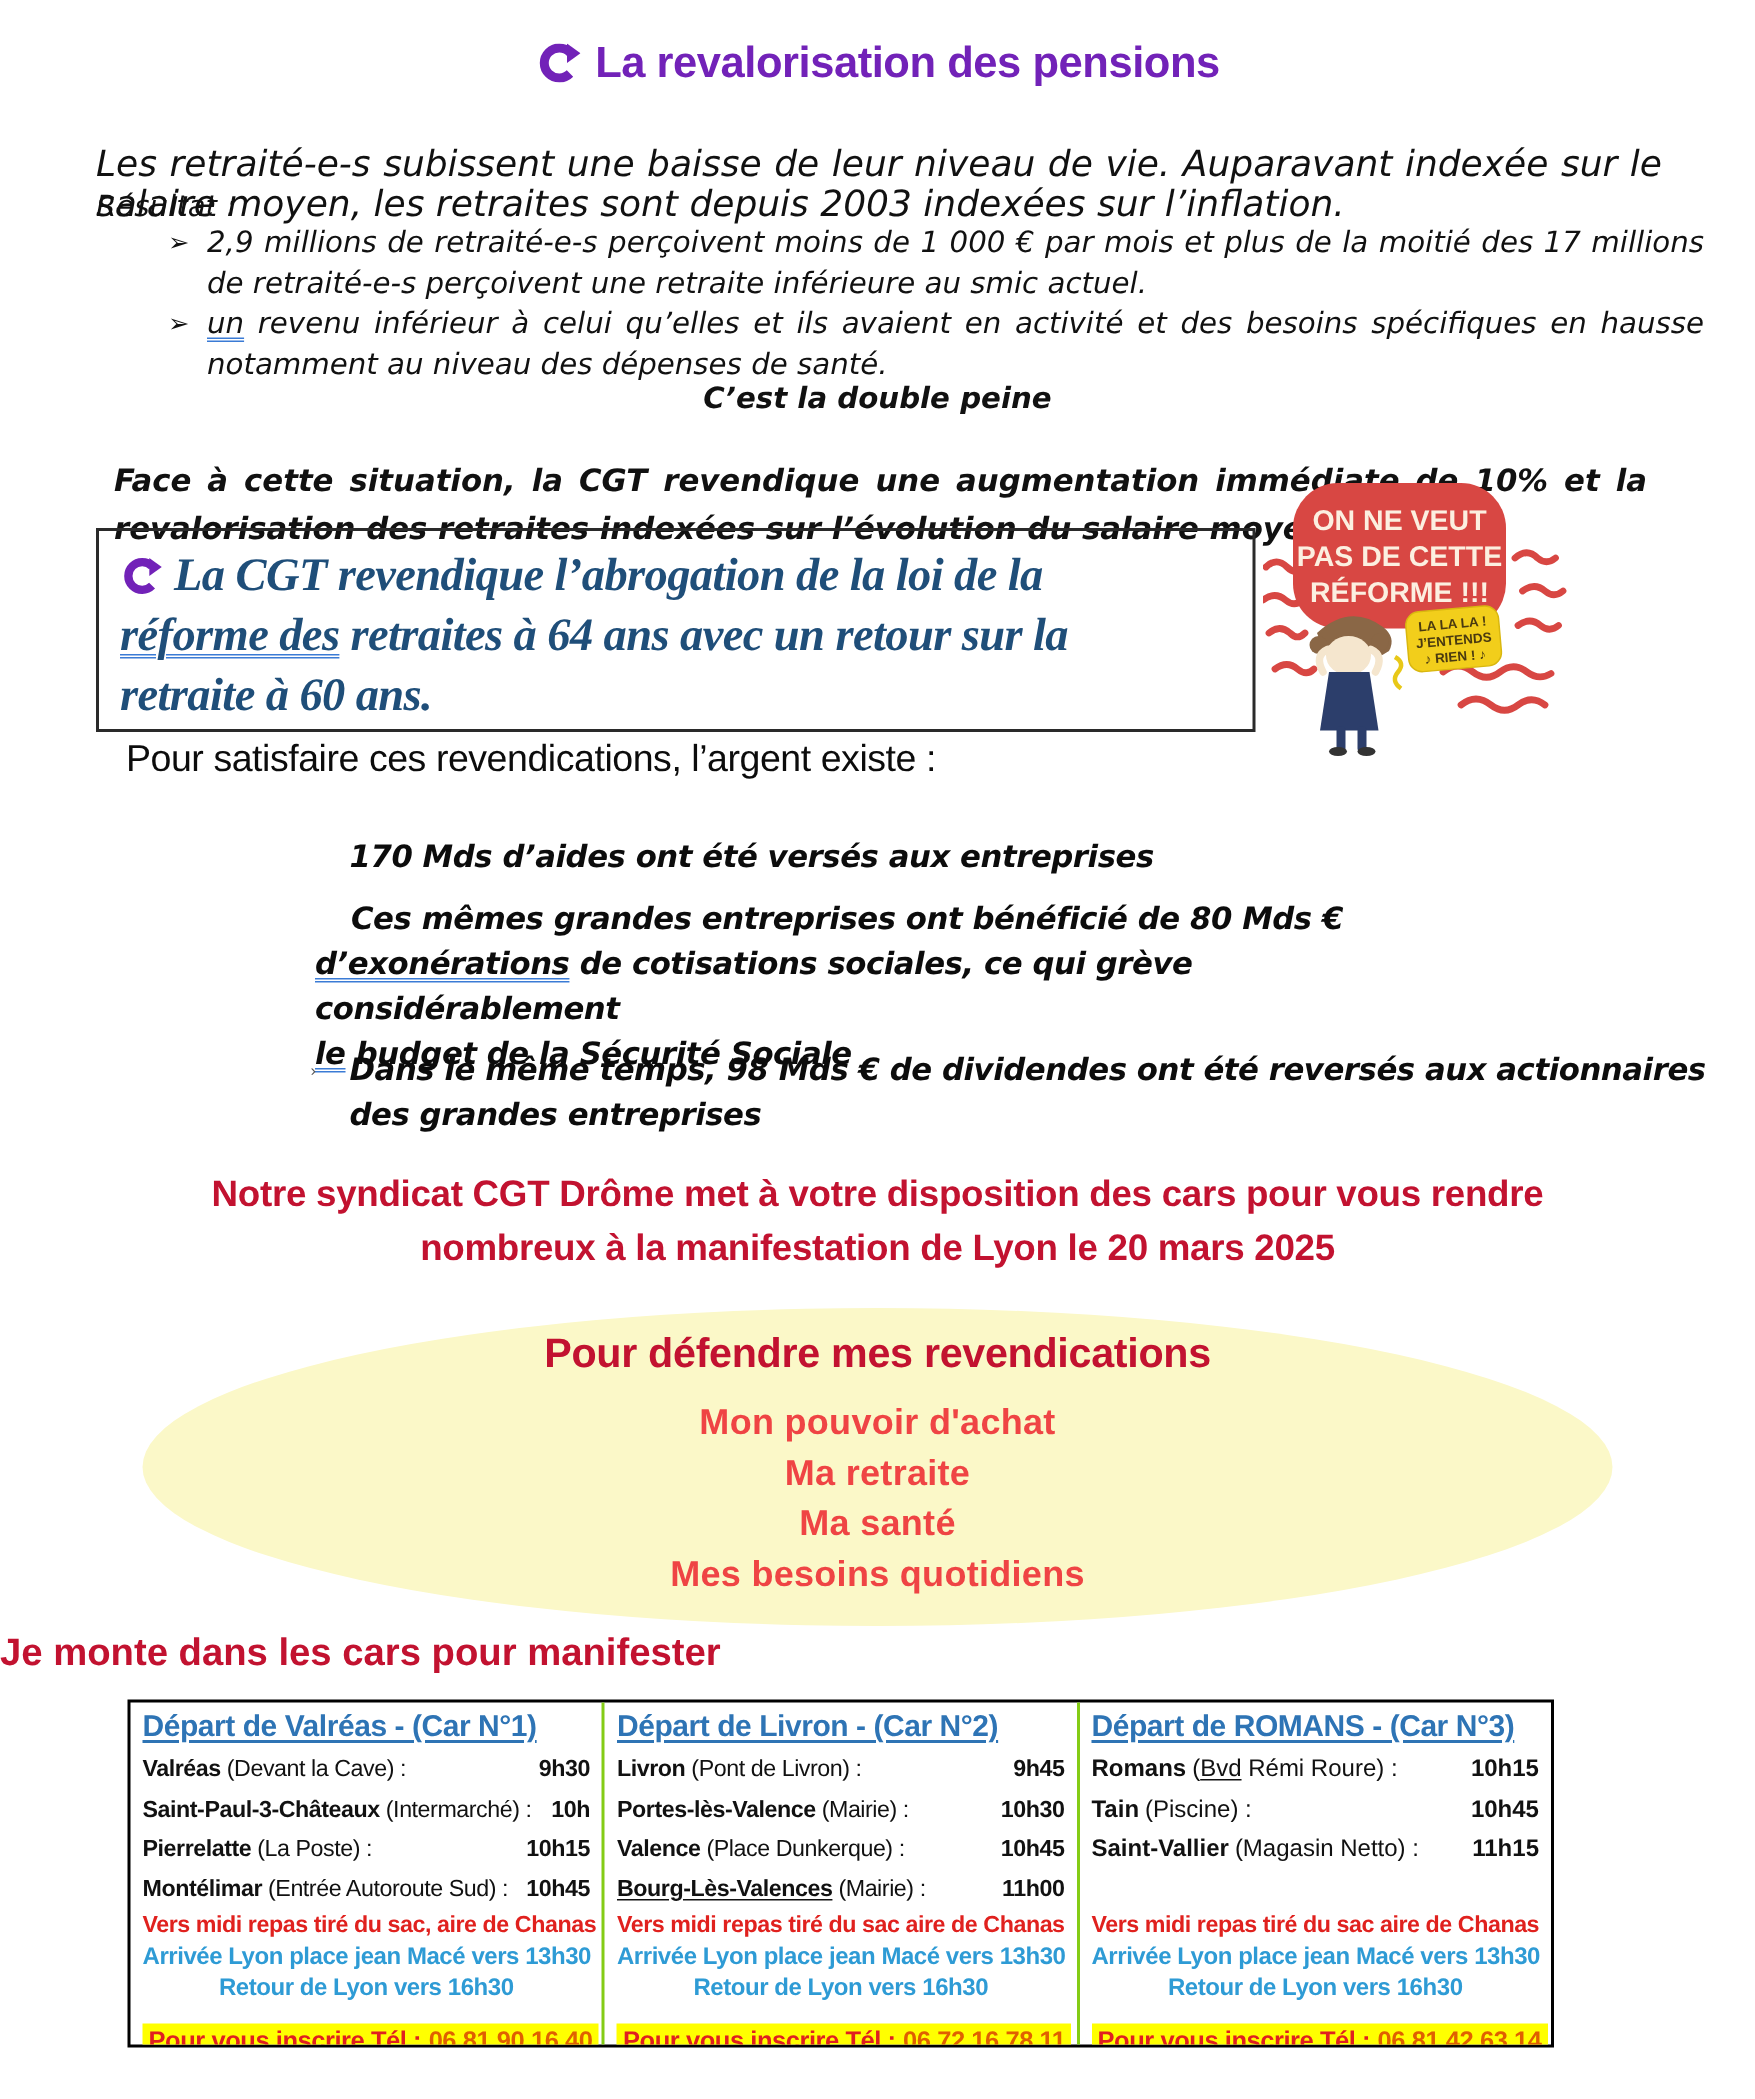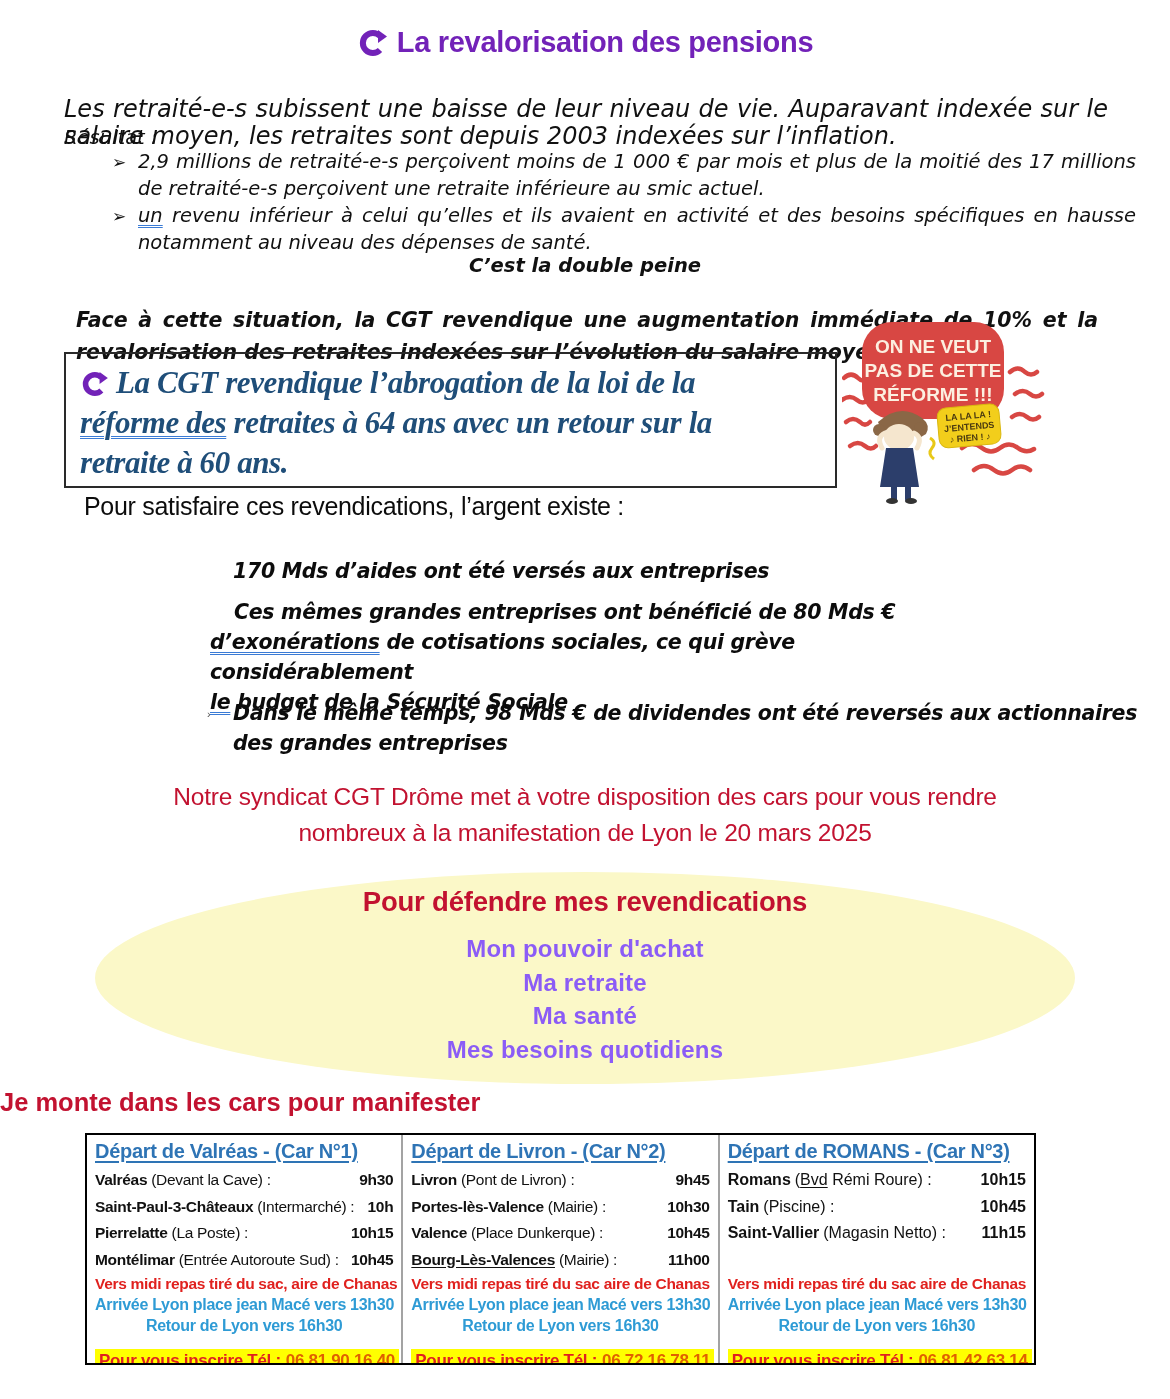--- a/index.html
+++ b/index.html
@@ -47,37 +47,37 @@
   .money-item { position:absolute; font-family:"DejaVu Sans", sans-serif;
                 font-style:italic; font-weight:bold; font-size:20.5px;
                 line-height:30px; color:#0c0c0c; letter-spacing:-0.3px; }
   .mi1 { top:556px; left:233px; }
   .mi2 { top:597px; left:210px; width:760px; }
   .mi2 .l1 { padding-left:24px; }
   .mi3 { top:698px; left:233px; }
   .mi3-dot { position:absolute; top:708px; left:207px; font-size:11px; color:#555; }
   
   .announce { position:absolute; top:779px; left:0; right:0; text-align:center;
-              color:#C21230; font-weight:400; font-size:24.5px; line-height:36px;
+              color:#C21230; font-weight:700; font-size:24.5px; line-height:36px;
               letter-spacing:-0.2px; }
   
   .big-ellipse { position:absolute; top:872px; left:95px; width:980px; height:212px;
                  background:#FBF8C8; border-radius:50%; }
   .ellipse-title { position:absolute; top:886px; left:0; right:0; text-align:center;
                    color:#C21230; font-weight:800; font-size:27.5px; letter-spacing:-0.2px; }
   .ellipse-items { position:absolute; top:932px; left:0; right:0; text-align:center;
-                   color:#8b5cf6; font-weight:800; font-size:24px; line-height:33.5px;
+                   color:#ef4444; font-weight:800; font-size:24px; line-height:33.5px;
                    letter-spacing:0.2px; }
   .cars-heading { position:absolute; top:1088px; left:0; right:0; text-align:left;
                   color:#C21230; font-weight:800; font-size:25.5px; }
   
   .cars-table { position:absolute; top:1133px; left:85px; width:951px; height:232px;
                 display:flex; border:2px solid #000; box-sizing:border-box; background:#fff; }
   .car-col { flex:1 1 0; box-sizing:border-box; padding:4px 8px 0 8px; overflow:hidden; }
-  .car-col + .car-col { border-left:2px solid #a3a3a3; }
+  .car-col + .car-col { border-left:2px solid #84cc16; }
   .col-header { color:#2E74B5; font-weight:800; font-size:20px; letter-spacing:-0.3px;
                 text-decoration:underline; text-underline-offset:3px; margin:1px 0 4px 0;
                 white-space:nowrap; }
   .stops { height:106px; }
   .stop { display:flex; font-size:15.5px; line-height:26.5px; white-space:nowrap;
           letter-spacing:-0.3px; }
   .col3 .stop { letter-spacing:0; font-size:16px; }
   .stop .nm { font-weight:800; }
   .stop .plc { margin-left:4px; }
   .stop .tm { margin-left:auto; font-weight:800; }

